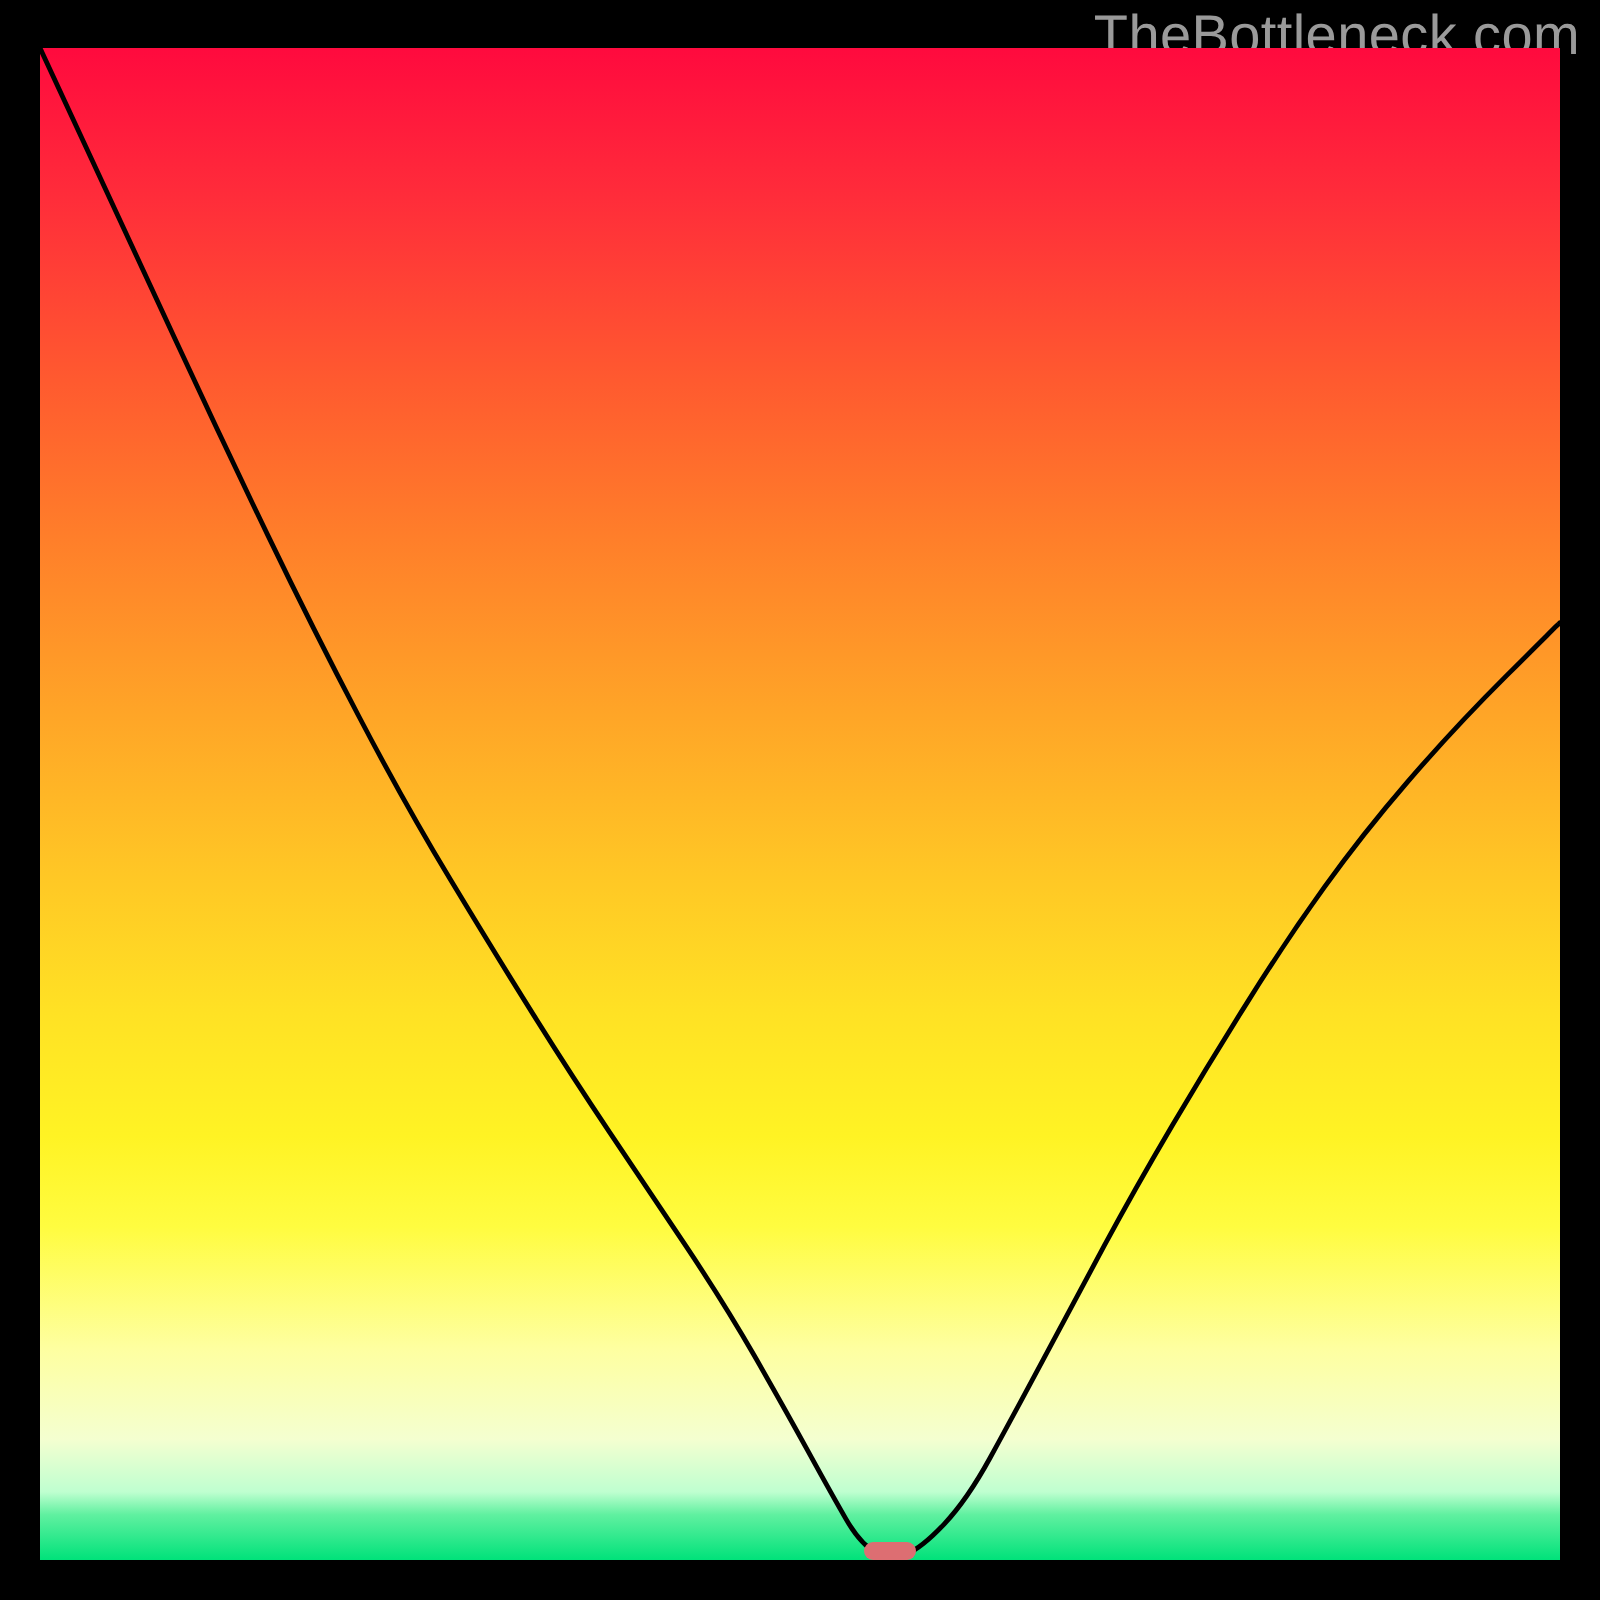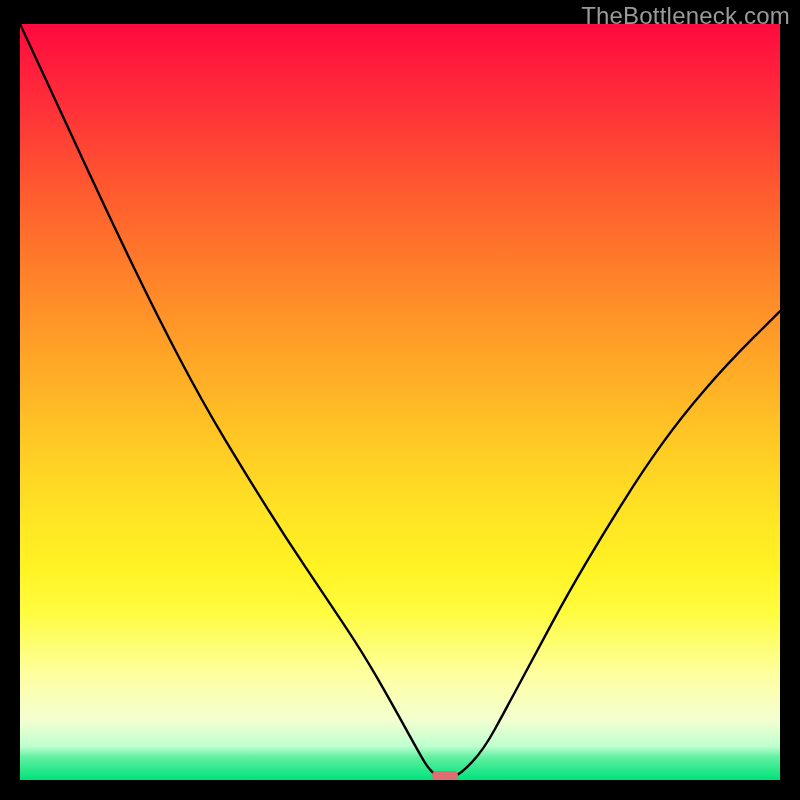--- a/index.html
+++ b/index.html
@@ -28,21 +28,21 @@
       #00e27a 100%
     );
   }
   .curve { position: absolute; left: 0; top: 0; width: 760px; height: 756px; }
   .attrib {
     position: absolute;
     right: 10px;
     top: 2px;
     color: #9a9a9a;
     font-family: Arial, Helvetica, sans-serif;
-    font-size: 24px;
+    font-size: 28px;
     letter-spacing: 0.2px;
   }
   .marker {
     position: absolute;
     border-radius: 50px;
     
   }
 </style>
 </head>
 <body>

